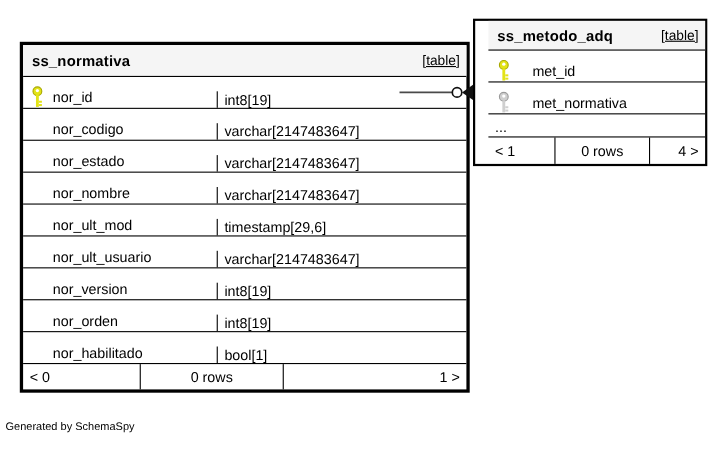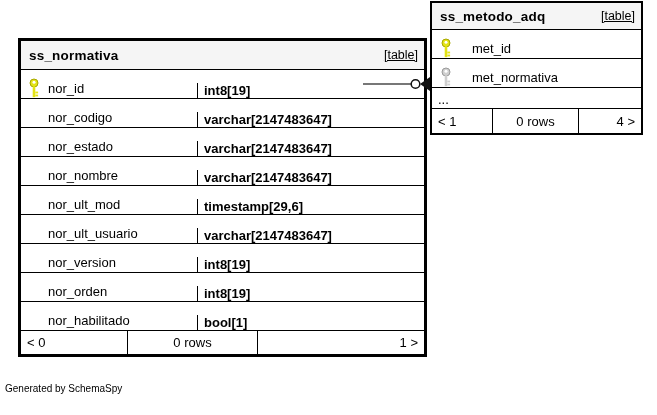--- a/index.html
+++ b/index.html
@@ -5,35 +5,35 @@
   html,body{margin:0;padding:0;background:#ffffff;}
   #canvas{
     position:relative;width:657px;height:415px;background:#ffffff;overflow:hidden;
     font-family:"Liberation Sans","DejaVu Sans",sans-serif;color:#000;
   }
   .tbl{
     position:absolute;background:#ffffff;border:3px solid #000;box-sizing:border-box;
     display:flex;flex-direction:column;font-size:13px;
   }
   #tbl-normativa{left:18px;top:38px;width:409px;height:319px;}
-  #tbl-metodo{left:430px;top:1px;width:213px;height:134px;border-width:2px;}
+  #tbl-metodo{left:430px;top:17px;width:213px;height:134px;border-width:2px;padding-left:12px;}
   .tbl-header{
     flex:none;background:#f5f5f5;border-bottom:1px solid #000;
     display:flex;justify-content:space-between;align-items:center;
     padding:0 6px 0 8px;
   }
   #tbl-normativa .tbl-header{height:28px;}
   #tbl-metodo .tbl-header{height:26px;}
   .tbl-title{font-weight:bold;font-size:13.5px;letter-spacing:.2px;}
   .tbl-badge{font-size:12.5px;font-weight:normal;text-decoration:underline;}
   .row{flex:none;height:29px;display:flex;align-items:flex-end;border-bottom:1px solid #000;box-sizing:border-box;}
   .name-cell{display:flex;align-items:center;padding-left:7px;box-sizing:border-box;}
   #tbl-normativa .name-cell{width:176px;}
   #tbl-metodo .name-cell{flex:1;padding-left:8px;}
-  .type-cell{flex:1;border-left:1px solid #000;display:flex;align-items:center;padding-left:6px;box-sizing:border-box;font-weight:bold;}
+  .type-cell{flex:1;border-left:1px solid #000;display:flex;align-items:center;padding-left:6px;box-sizing:border-box;}
   .key-slot{flex:none;width:12px;height:20px;margin-right:8px;display:inline-flex;}
   #tbl-metodo .key-slot{margin-right:20px;}
   .dots-row{flex:none;height:21px;display:flex;align-items:flex-end;padding:0 0 1px 6px;border-bottom:1px solid #000;box-sizing:border-box;font-size:13px;}
   .tbl-foot{flex:1;display:flex;align-items:stretch;font-size:13px;}
   .foot-cell{display:flex;align-items:center;box-sizing:border-box;}
   .foot-prev{padding-left:6px;border-right:1px solid #000;justify-content:flex-start;}
   .foot-rows{justify-content:center;border-right:1px solid #000;}
   .foot-next{flex:1;justify-content:flex-end;padding-right:6px;}
   #tbl-normativa .foot-prev{width:107px;}
   #tbl-normativa .foot-rows{width:130px;}

